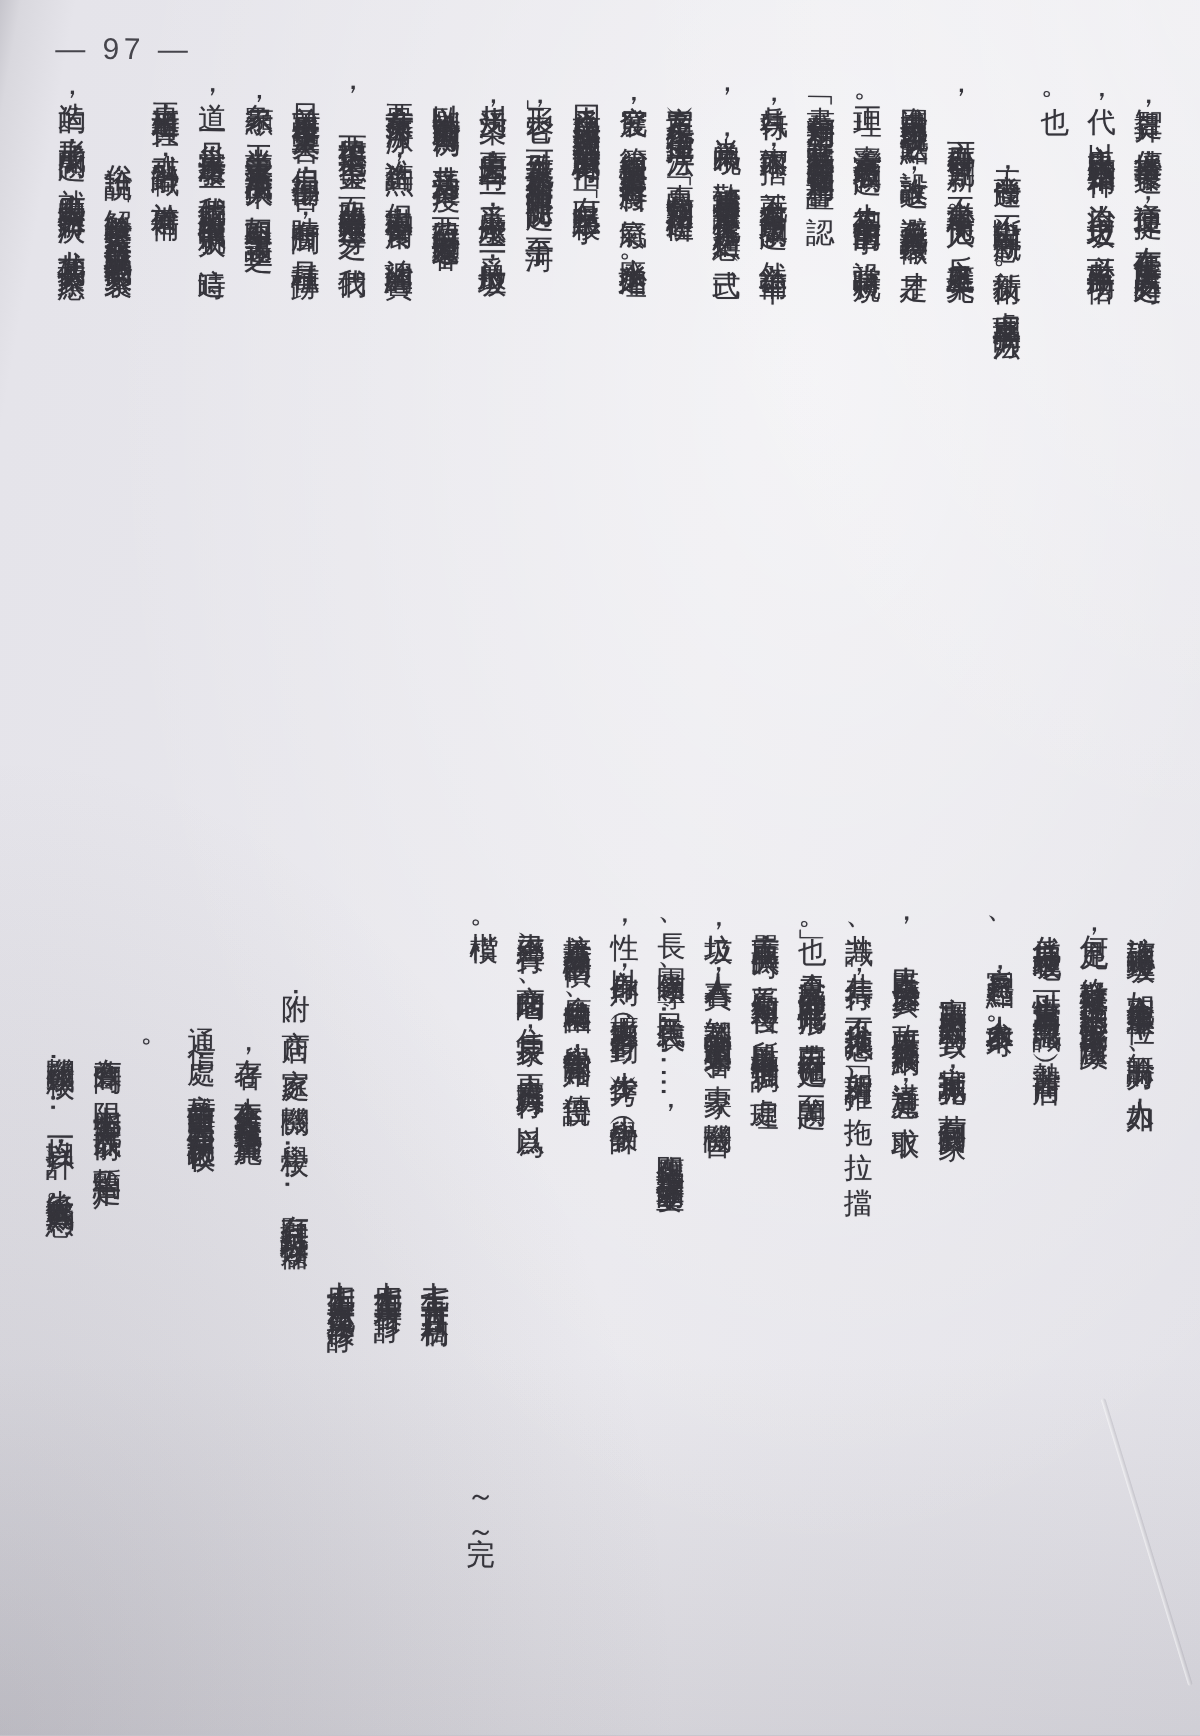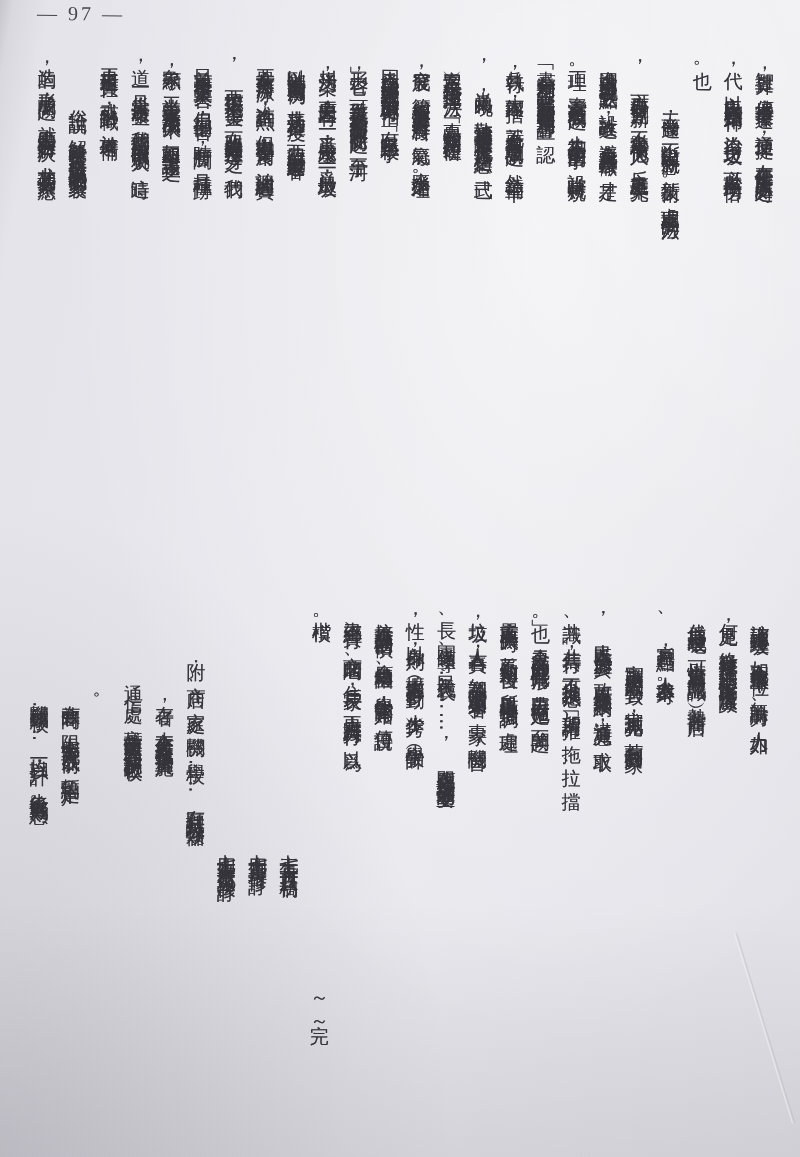--- a/index.html
+++ b/index.html
@@ -18,22 +18,22 @@
       linear-gradient(100deg, #c6c5cc 0px, #d9d8de 14px, #e5e4ea 50px, #e9e8ed 55%, #e3e2e8 100%);
   }
   .vignette{
     position:absolute;inset:0;pointer-events:none;
     background:
       radial-gradient(ellipse at 0% 100%, rgba(80,78,90,.18), rgba(80,78,90,0) 40%),
       radial-gradient(ellipse at 100% 0%, rgba(255,255,255,.35), rgba(255,255,255,0) 35%);
   }
   .content{ position:absolute; inset:0; transform:rotate(.3deg); transform-origin:50% 50%; }
   .page-number{
-    position:absolute; left:34px; top:4px;
-    font-family:Liberation Serif, serif;
+    position:absolute; left:34px; top:24px;
+    font-family:Liberation Sans, sans-serif;
     font-size:20px; letter-spacing:3px; color:#46454c;
   }
   .tblock{ position:absolute; inset:0; }
   .col{
     position:absolute;
     writing-mode:vertical-rl;
     text-orientation:mixed;
     white-space:nowrap;
     width:22px; line-height:22px;
     font-size:19px; letter-spacing:2.2px;

